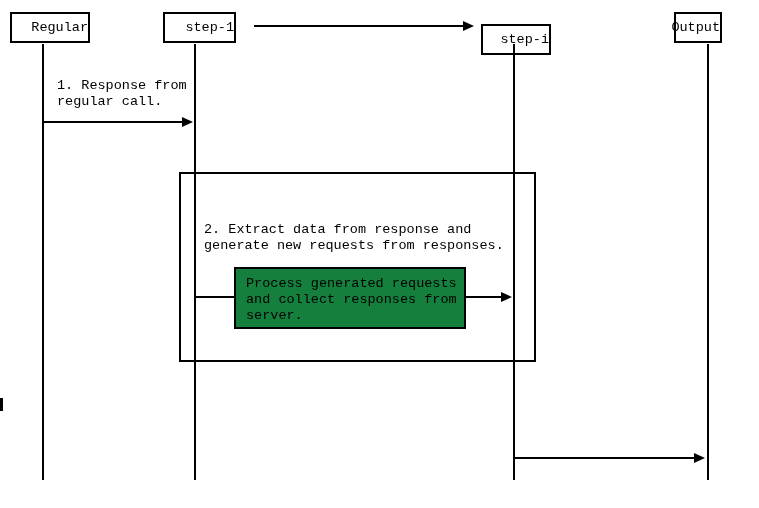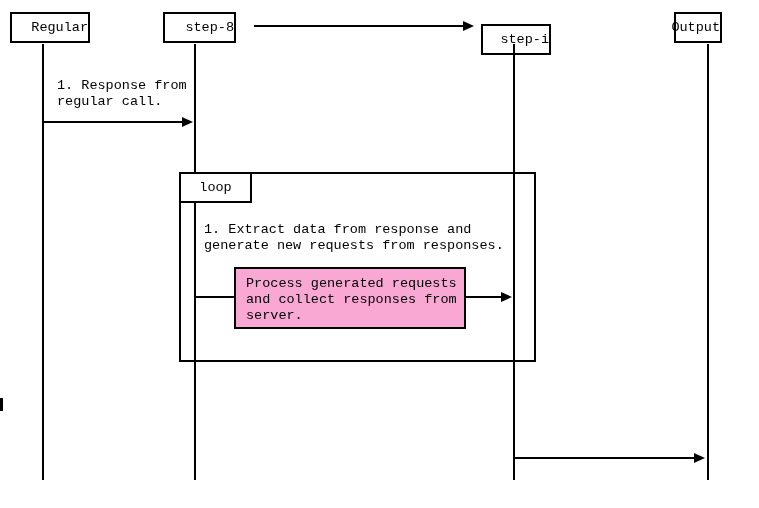--- a/index.html
+++ b/index.html
@@ -64,39 +64,39 @@
     background: #ffffff;
     display: flex;
     align-items: center;
     justify-content: center;
     white-space: pre;
   }
   .process-box {
     position: absolute;
     box-sizing: border-box;
     border: 2px solid #000000;
-    background: #f9a8d4;
+    background: #15803d;
     padding: 7px 0 0 10px;
     white-space: pre-line;
   }
   .edge-mark {
     position: absolute;
     background: #000000;
   }
 </style>
 </head>
 <body>
 
 <div id="canvas">
 
   <div class="headbox" style="left:10px; top:12px; width:80px; height:31px;">
     <span>Regular</span>
   </div>
   <div class="headbox" style="left:163px; top:12px; width:73px; height:31px;">
-    <span>step-8</span>
+    <span>step-1</span>
   </div>
   <div class="headbox" style="left:481px; top:24px; width:70px; height:31px;">
     <span>step-i</span>
   </div>
   <div class="headbox" style="left:674px; top:12px; width:48px; height:31px;">
     <span>Output</span>
   </div>
 
   <div class="arrow-line" style="left:254px; top:25px; width:209px;"></div>
   <div class="arrow-head" style="left:463px; top:21px;"></div>
@@ -105,25 +105,22 @@
   <div class="lifeline" style="left:194px; top:44px; height:436px;"></div>
   <div class="lifeline" style="left:513px; top:44px; height:436px;"></div>
   <div class="lifeline" style="left:707px; top:44px; height:436px;"></div>
 
   <div class="msg-text" style="left:57px; top:66px; width:150px;">1. Response from
 regular call.</div>
   <div class="arrow-line" style="left:43px; top:121px; width:139px;"></div>
   <div class="arrow-head" style="left:182px; top:117px;"></div>
 
   <div class="loop-box" style="left:179px; top:172px; width:357px; height:190px;"></div>
-  <div class="loop-label" style="left:179px; top:172px; width:73px; height:31px;">
-    <span>loop</span>
-  </div>
 
-  <div class="msg-text" style="left:204px; top:210px; width:320px;">1. Extract data from response and
+  <div class="msg-text" style="left:204px; top:210px; width:320px;">2. Extract data from response and
 generate new requests from responses.</div>
 
   <div class="arrow-line" style="left:195px; top:296px; width:39px;"></div>
   <div class="process-box" style="left:234px; top:267px; width:232px; height:62px;">Process generated requests
 and collect responses from
 server.</div>
   <div class="arrow-line" style="left:466px; top:296px; width:36px;"></div>
   <div class="arrow-head" style="left:501px; top:292px;"></div>
 
   <div class="arrow-line" style="left:514px; top:457px; width:180px;"></div>

